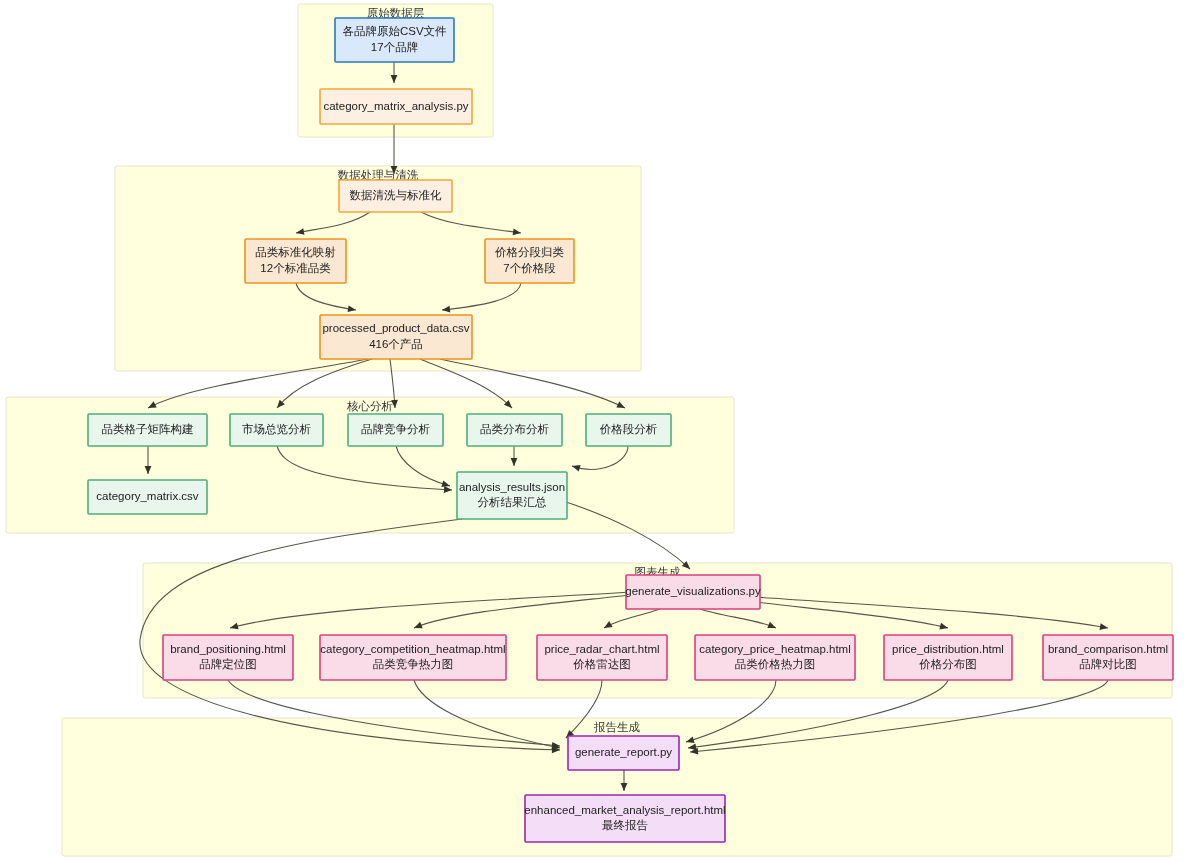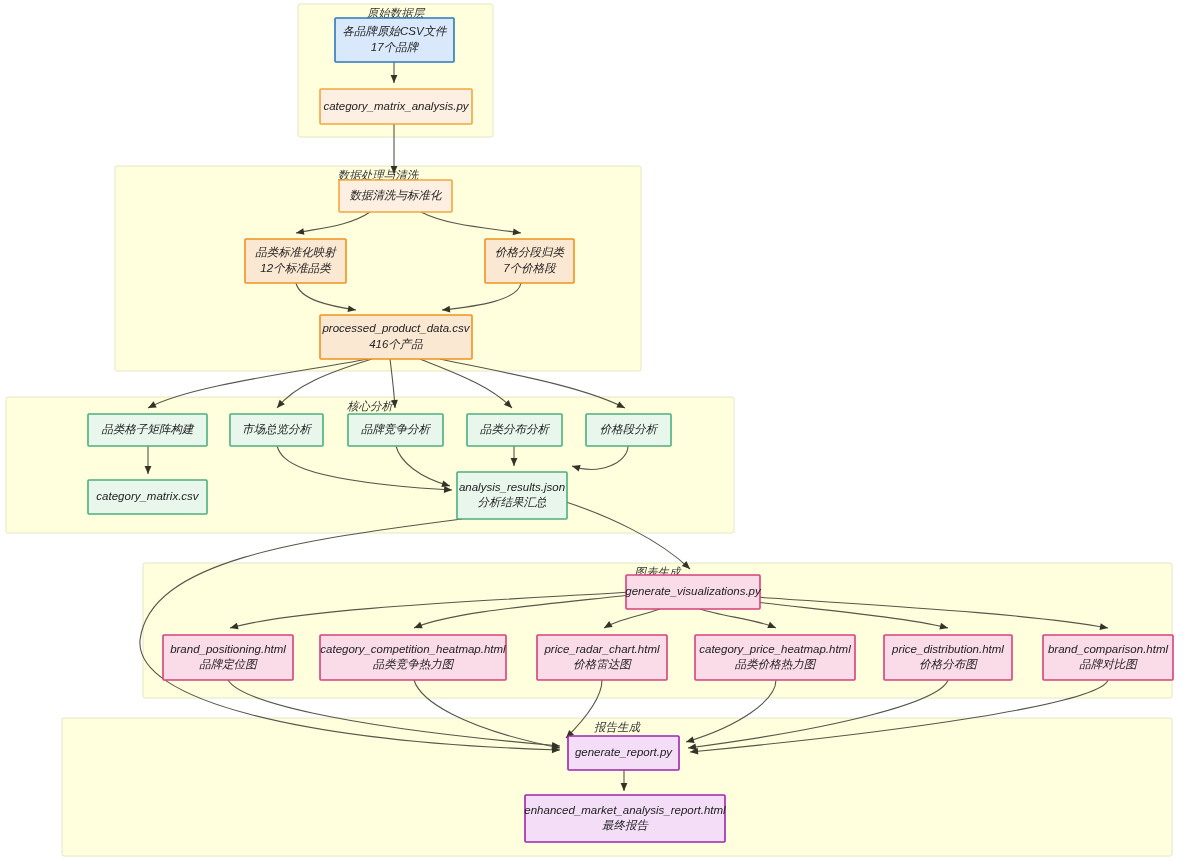--- a/index.html
+++ b/index.html
@@ -7,21 +7,20 @@
     padding: 0;
     background: #ffffff;
     font-family: "Liberation Sans", "DejaVu Sans", sans-serif;
   }
   #stage {
     position: relative;
     width: 1200px;
     height: 861px;
     background: #ffffff;
     overflow: hidden;
-    font-style: italic;
   }
   svg#diagram {
     position: absolute;
     left: 0;
     top: 0;
     width: 1200px;
     height: 861px;
   }
   .cluster-rect {
     fill: #ffffde;

